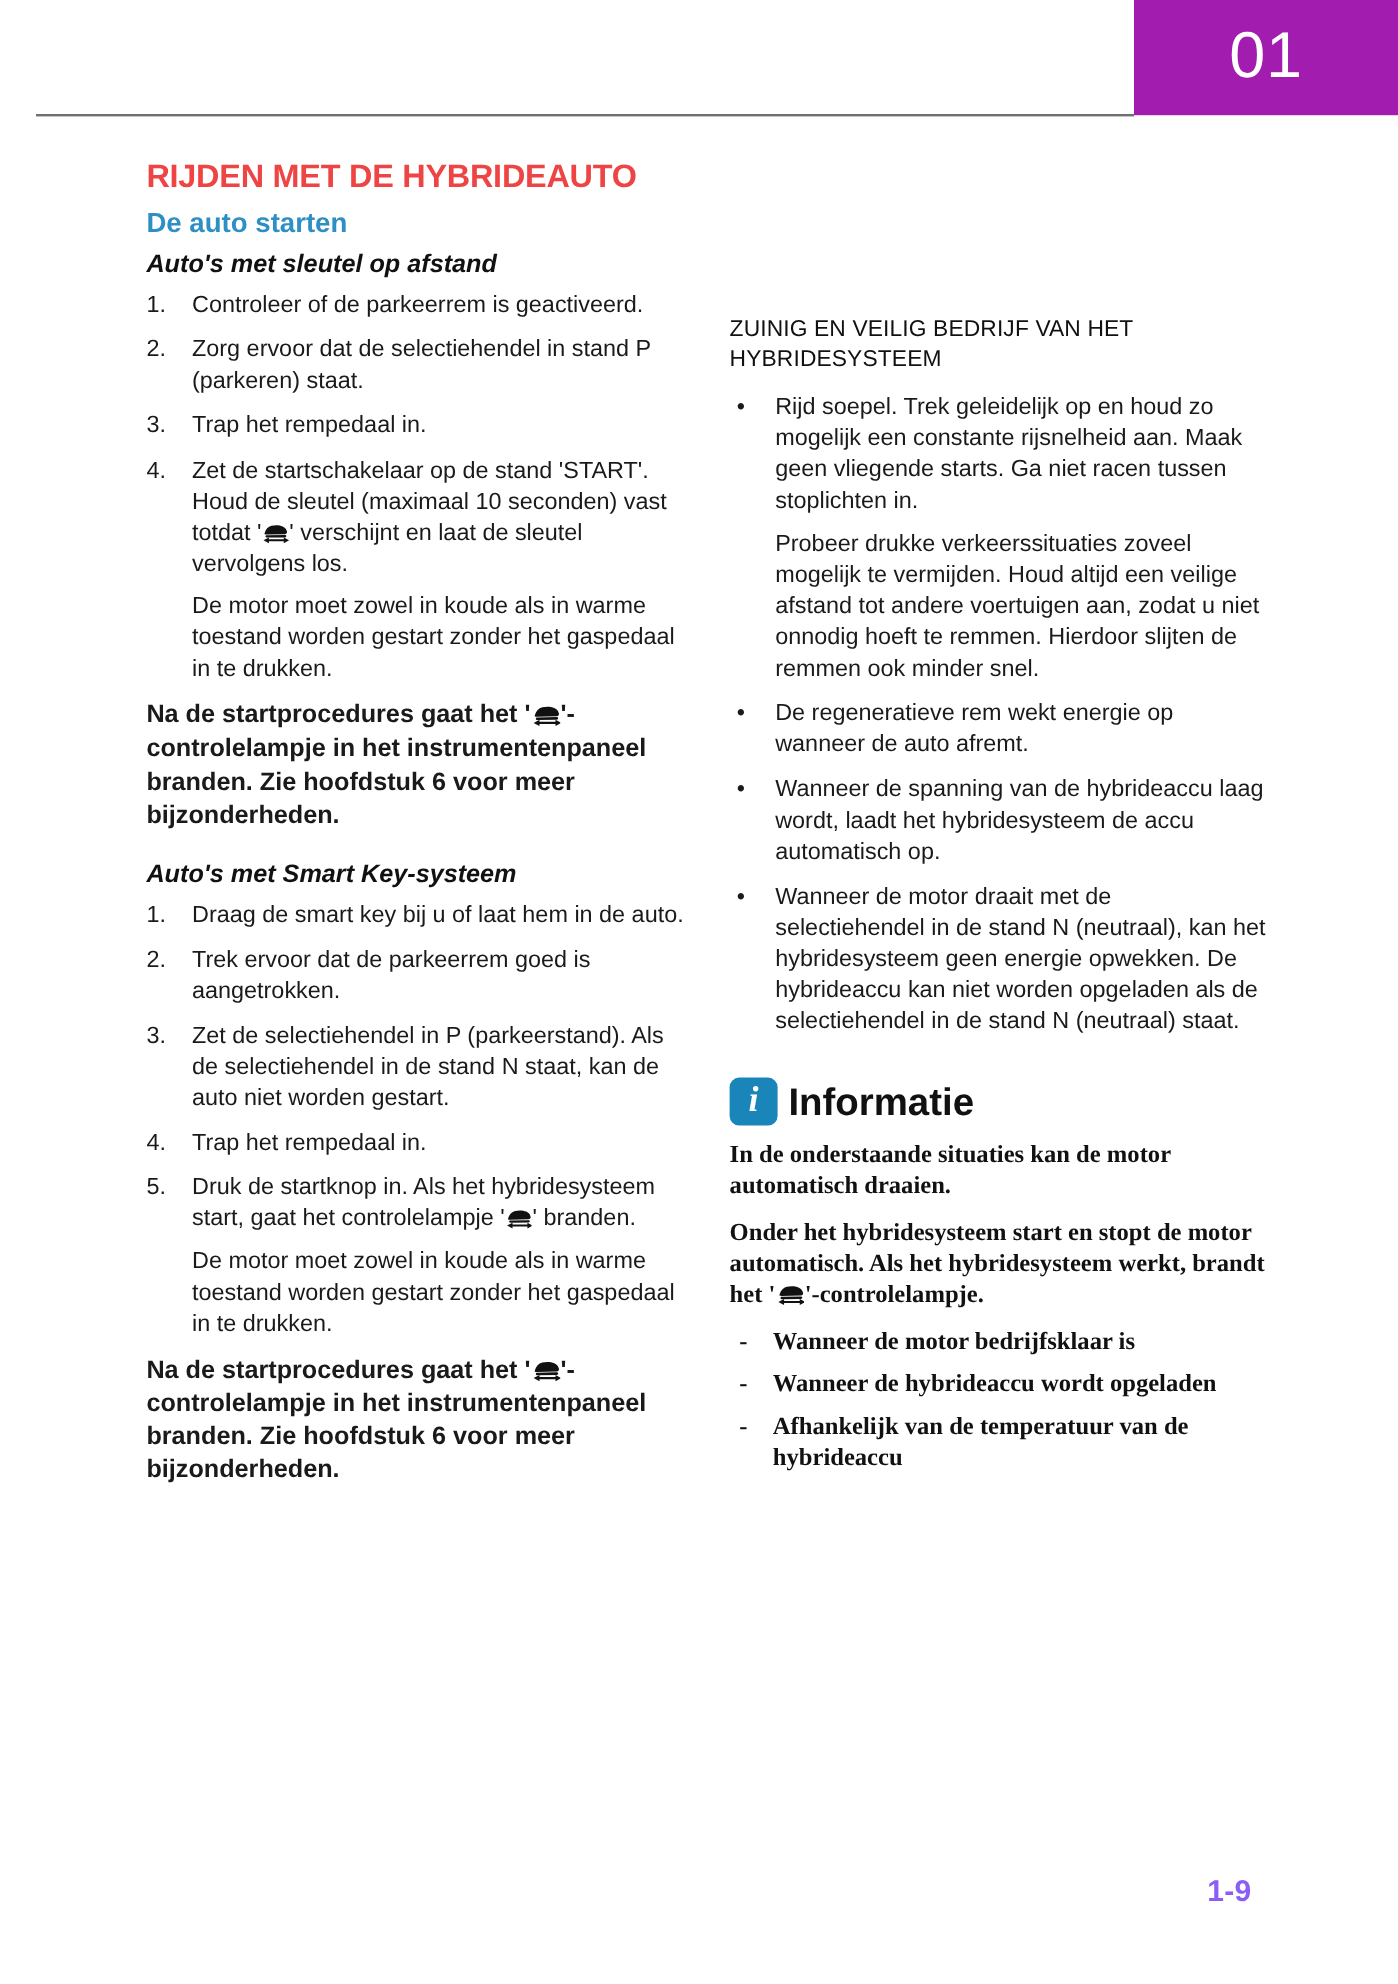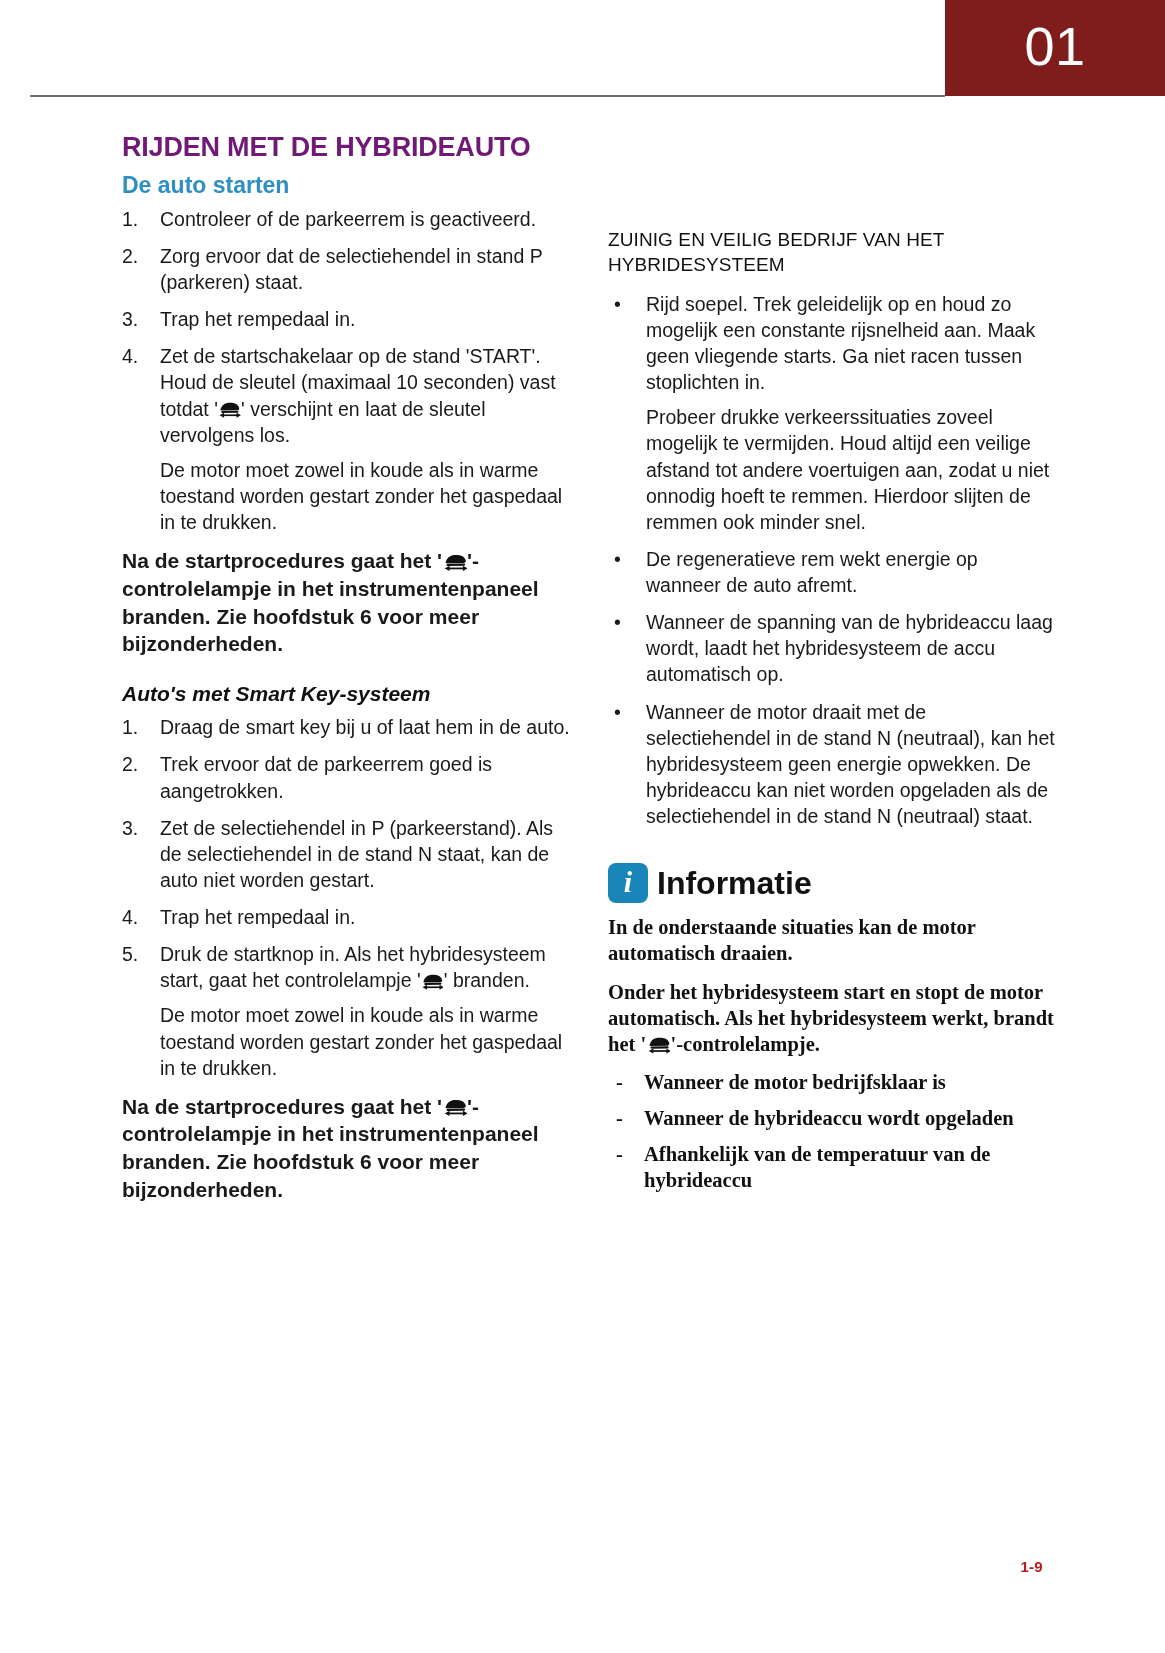--- a/index.html
+++ b/index.html
@@ -16,21 +16,21 @@
     overflow: hidden;
   }
 
   
   .chapter-tab {
     position: absolute;
     top: 0;
     left: 945px;
     width: 220px;
     height: 96px;
-    background: #7f1d1d;
+    background: #a21caf;
     display: flex;
     align-items: center;
     justify-content: center;
   }
   .chapter-tab .num {
     color: #ffffff;
     font-size: 54px;
     font-weight: 400;
     letter-spacing: 0.5px;
     line-height: 1;
@@ -40,40 +40,40 @@
     position: absolute;
     top: 95px;
     left: 30px;
     width: 915px;
     height: 2px;
     background: #6f6f6f;
   }
   .page-number {
     position: absolute;
     right: 122px;
-    bottom: 78px;
-    font-size: 15px;
-    font-weight: 700;
-    color: #b91c1c;
+    bottom: 62px;
+    font-size: 25px;
+    font-weight: 700;
+    color: #8b5cf6;
     letter-spacing: 0.3px;
   }
 
   
   .content {
     position: absolute;
     top: 132px;
     left: 122px;
     width: 938px;
   }
 
   h1.doc-title {
     margin: 0 0 10px 0;
     font-size: 27px;
     font-weight: 700;
-    color: #701a75;
+    color: #ef4444;
     letter-spacing: -0.2px;
     line-height: 1.12;
   }
 
   .columns {
     display: flex;
     align-items: flex-end;
     column-gap: 38px;
     margin-top: 6px;
   }
@@ -248,20 +248,21 @@
 <div class="content">
 
   <h1 class="doc-title">RIJDEN MET DE HYBRIDEAUTO</h1>
 
   <div class="columns">
 
     <div class="col">
 
       <h2 class="sub-blue">De auto starten</h2>
 
+      <h3 class="sub-italic">Auto's met sleutel op afstand</h3>
 
       <ol class="steps">
         <li>
           <span class="marker">1.</span>
           <span>Controleer of de parkeerrem is geactiveerd.</span>
         </li>
         <li>
           <span class="marker">2.</span>
           <span>Zorg ervoor dat de selectiehendel in stand P (parkeren) staat.</span>
         </li>

